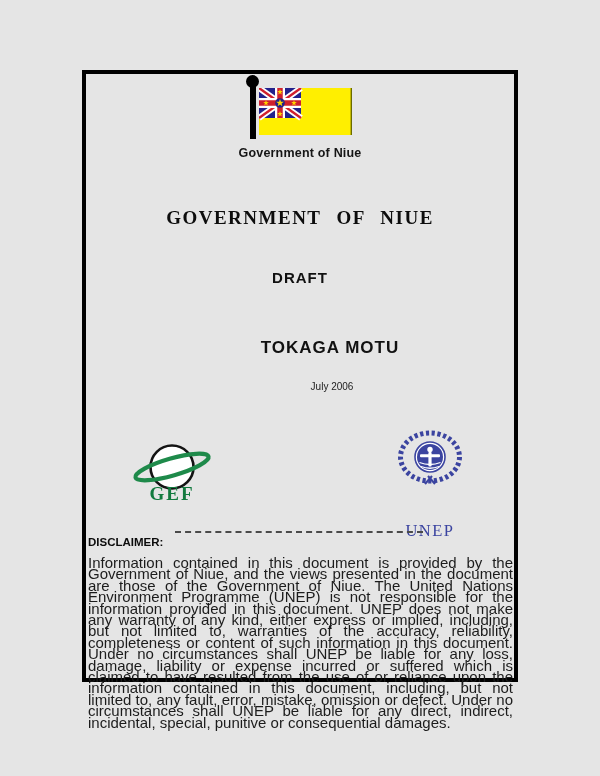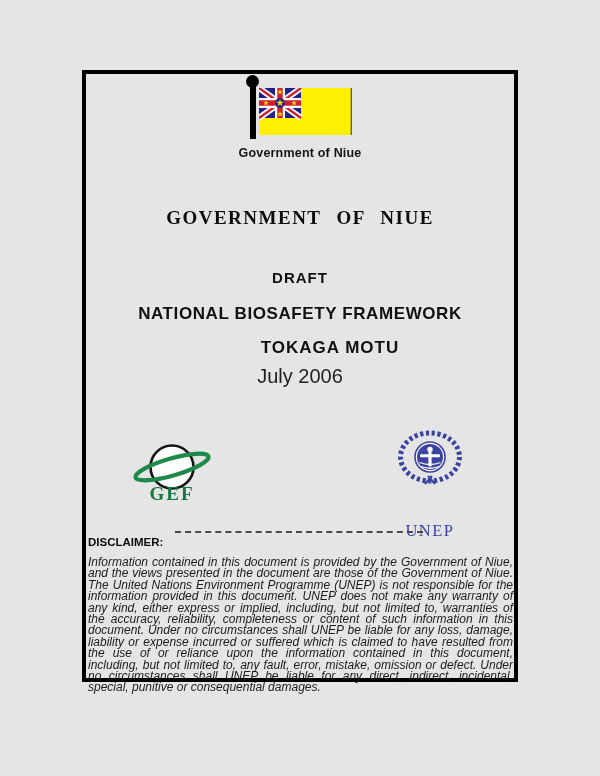--- a/index.html
+++ b/index.html
@@ -12,33 +12,33 @@
   #flag-pole{left:250px;top:84px;width:6px;height:55px;background:#000;}
   #flag-svg{left:259px;top:88px;}
   
   .centercol{left:82px;width:436px;text-align:center;}
   #flag-caption{top:146px;font-size:12.5px;font-weight:bold;letter-spacing:.2px;color:#151515;}
   #gov-heading{top:207px;font-family:"Liberation Serif",serif;font-weight:bold;font-size:19px;
                letter-spacing:1.5px;word-spacing:9px;color:#0d0d0d;}
   #draft-label{top:269px;font-size:15px;font-weight:bold;letter-spacing:1px;}
   #doc-title{top:304px;font-size:17px;font-weight:bold;letter-spacing:.6px;}
   #doc-subtitle{top:338px;font-size:17px;font-weight:bold;letter-spacing:1px;margin-left:30px;}
-  #doc-date{top:365px;font-size:20px;color:#222;}
+  #doc-date{top:381px;font-size:10px;color:#222;padding-left:32px;}
   
   #gef-logo{left:130px;top:442px;}
   #gef-label{left:130px;top:483px;width:84px;text-align:center;font-family:"Liberation Serif",serif;
              font-weight:bold;font-size:19px;letter-spacing:2px;color:#127a3e;}
   #unep-logo{left:394px;top:429px;}
   #unep-label{left:394px;top:485px;width:72px;text-align:center;font-family:"Liberation Serif",serif;
               font-size:16.5px;letter-spacing:1.5px;color:#3b44a0;margin-top:36px;}
   
   #separator{left:175px;top:531px;width:248px;height:0;border-top:2px dashed #4a4a4a;}
   #disclaimer-heading{left:88px;top:536px;font-size:11.5px;font-weight:bold;color:#0c0c0c;}
-  #disclaimer-body{left:88px;top:557px;width:425px;font-size:12px;line-height:11.4px;
-                   font-style:italic;text-align:justify;color:#1c1c1c;}
+  #disclaimer-body{left:88px;top:557px;width:425px;font-size:15px;line-height:11.4px;
+                   text-align:justify;color:#1c1c1c;}
 </style>
 </head>
 <body>
 
 <div id="page">
 
   <div id="border-box" class="abs"></div>
 
   <div id="flag-ball" class="abs"></div>
   <div id="flag-pole" class="abs"></div>
@@ -66,21 +66,20 @@
       <use href="#star" transform="translate(35,15)" fill="#ffd400"></use>
     </g>
   </svg>
 
   <div id="flag-caption" class="abs centercol">Government of Niue</div>
 
   <div id="gov-heading" class="abs centercol">GOVERNMENT OF NIUE</div>
 
   <div id="draft-label" class="abs centercol">DRAFT</div>
 
-  <div id="doc-title" class="abs centercol">NATIONAL BIOSAFETY FRAMEWORK</div>
 
   <div id="doc-subtitle" class="abs centercol">TOKAGA MOTU</div>
 
   <div id="doc-date" class="abs centercol">July 2006</div>
 
   <svg id="gef-logo" class="abs" width="84" height="50" viewBox="0 0 84 50">
     <circle cx="42" cy="25" r="21.5" fill="#ffffff" stroke="#141414" stroke-width="2.6"></circle>
     <ellipse cx="42" cy="25" rx="38" ry="8.5" fill="none" stroke="#1e8a4a" stroke-width="4.2" transform="rotate(-16 42 25)"></ellipse>
   </svg>
   <div id="gef-label" class="abs">GEF</div>

